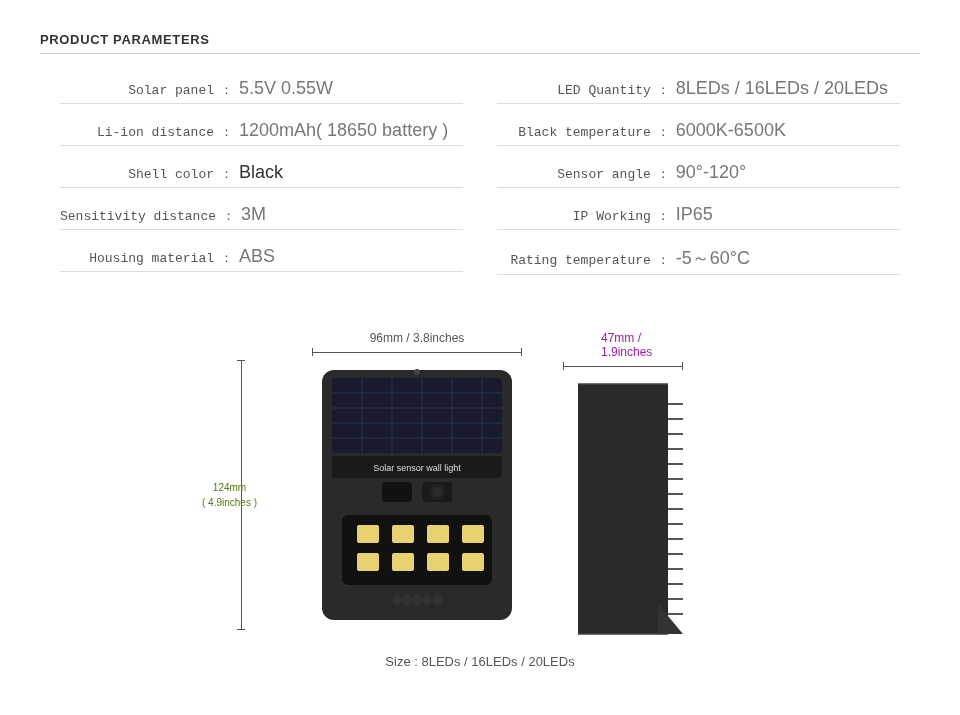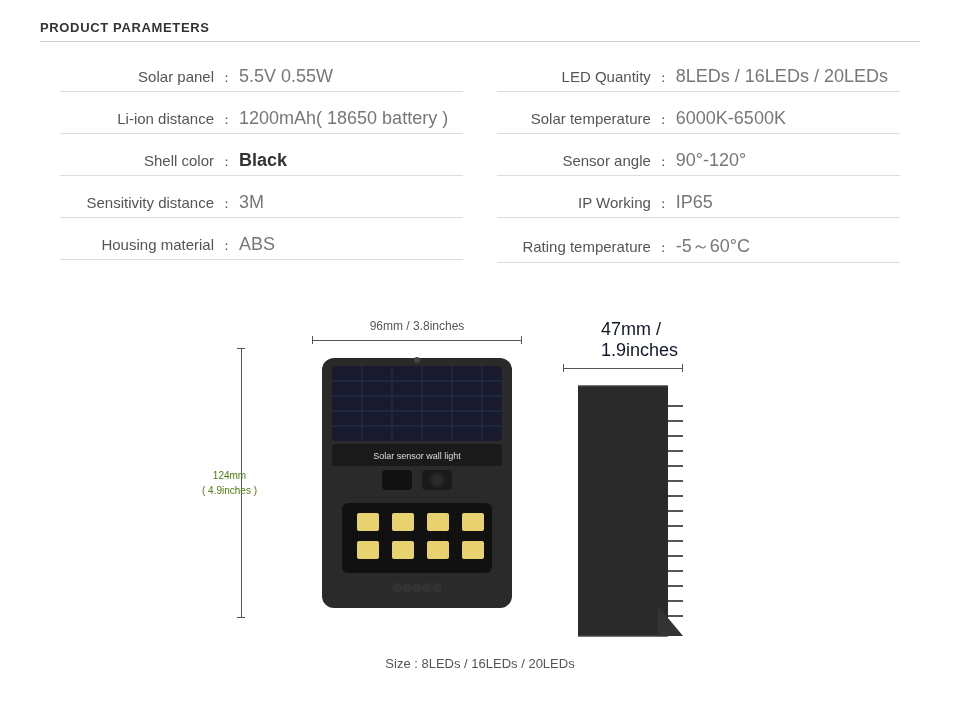--- a/index.html
+++ b/index.html
@@ -7,21 +7,21 @@
       font-family: Arial, sans-serif;
       background: #fff;
       width: 960px;
       min-height: 715px;
       font-size: 13px;
       color: #333;
     }
 
     .page-wrapper {
       width: 960px;
-      padding: 20px 40px;
+      padding: 32px 40px;
     }
 
     
     .section-header {
       font-size: 13px;
       font-weight: bold;
       letter-spacing: 0.05em;
       color: #333;
       padding-bottom: 6px;
       border-bottom: 1px solid #ccc;
@@ -45,39 +45,39 @@
       align-items: baseline;
       margin-bottom: 16px;
       border-bottom: 1px solid #ddd;
       padding-bottom: 4px;
     }
 
     .param-label {
       text-align: right;
       min-width: 160px;
       color: #555;
-      font-size: 15px;
+      font-size: 13px;
       padding-right: 6px;
       flex-shrink: 0;
+      font-family: Liberation Mono, monospace;
     }
 
     .param-colon {
       color: #555;
       padding-right: 6px;
       flex-shrink: 0;
     }
 
     .param-value {
       color: #777;
       font-size: 18px;
     }
 
     .param-value.black-text {
       color: #333;
-      font-weight: bold;
     }
 
     
     .product-svg {
       display: block;
     }
 
     .size-caption {
       text-align: right;
       font-size: 13px;
@@ -129,21 +129,21 @@
 
     <div class="params-col">
 
       <div class="param-row">
         <span class="param-label">LED Quantity</span>
         <span class="param-colon">：</span>
         <span class="param-value">8LEDs / 16LEDs / 20LEDs</span>
       </div>
 
       <div class="param-row">
-        <span class="param-label">Solar temperature</span>
+        <span class="param-label">Black temperature</span>
         <span class="param-colon">：</span>
         <span class="param-value">6000K-6500K</span>
       </div>
 
       <div class="param-row">
         <span class="param-label">Sensor angle</span>
         <span class="param-colon">：</span>
         <span class="param-value">90°-120°</span>
       </div>
 
@@ -228,21 +228,21 @@
           <circle cx="105" cy="240" r="5" fill="#333"></circle>
           <circle cx="115" cy="240" r="5" fill="#333"></circle>
           <circle cx="125" cy="240" r="5" fill="#333"></circle>
         </svg>
       </div>
     </div>
 
     <div style="display:flex; flex-direction:column; align-items:center; position:relative;">
 
       <div style="display:flex; flex-direction:column; align-items:center; margin-bottom:4px; width:120px;">
-        <span style="font-size:18px;color:#0f172a;margin-bottom:3px;margin-left:38px;">47mm / 1.9inches</span>
+        <span style="font-size:12px;color:#a21caf;margin-bottom:3px;margin-left:38px;">47mm / 1.9inches</span>
         <div style="display:flex;align-items:center;width:100%;">
           <div style="width:1px;height:8px;background:#555;"></div>
           <div style="height:1px;flex:1;background:#555;"></div>
           <div style="width:1px;height:8px;background:#555;"></div>
         </div>
       </div>
 
       <svg width="130" height="270" viewBox="0 0 130 270" class="product-svg">
 
         <polygon points="20,10 110,10 110,260 20,260" fill="#2a2a2a"></polygon>

